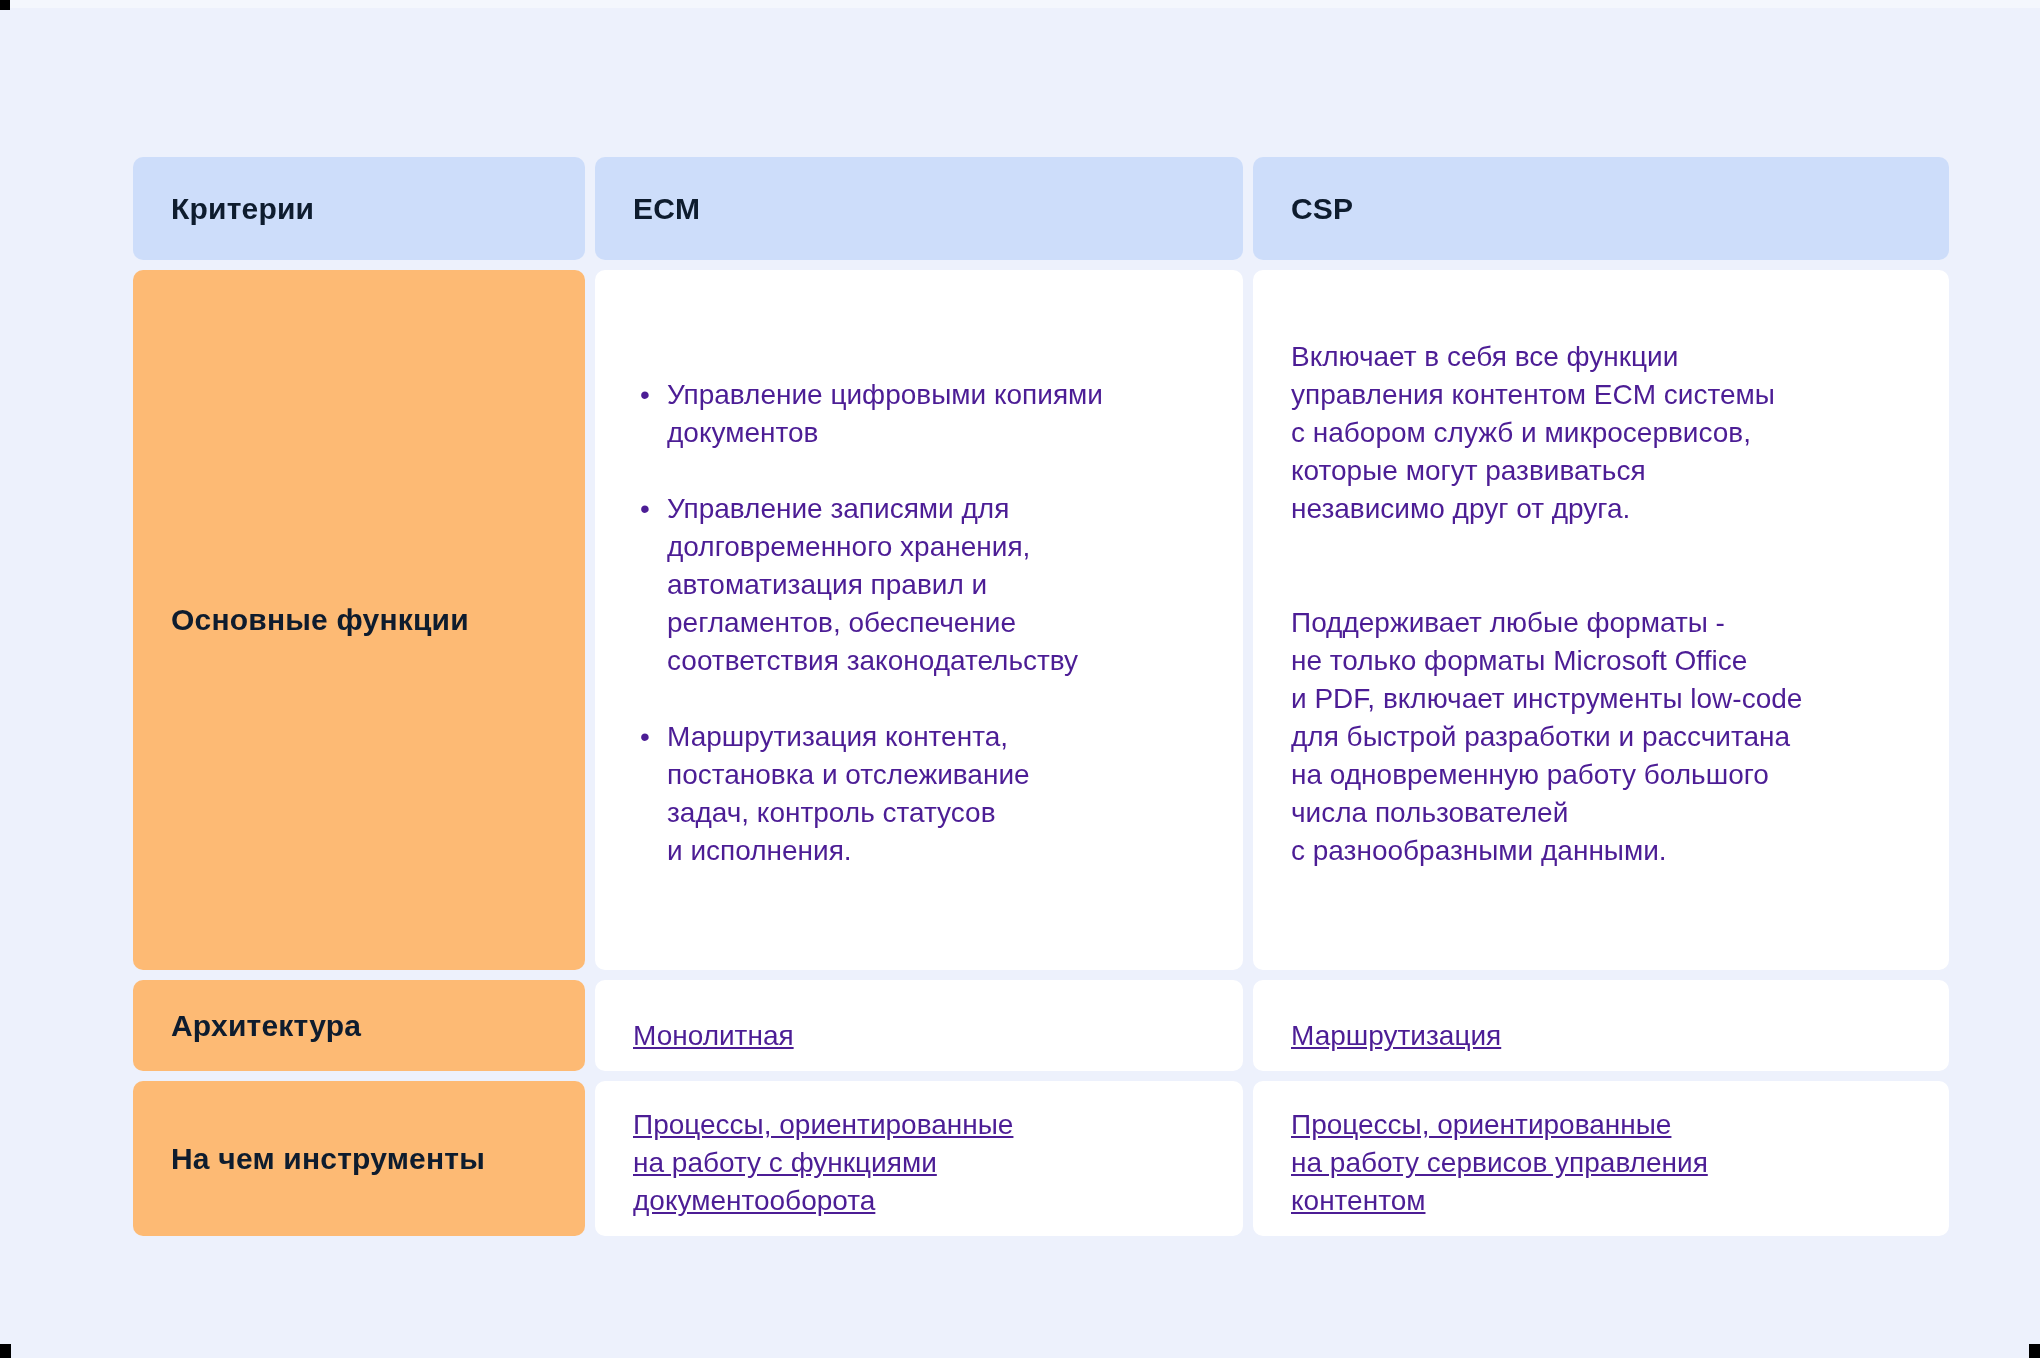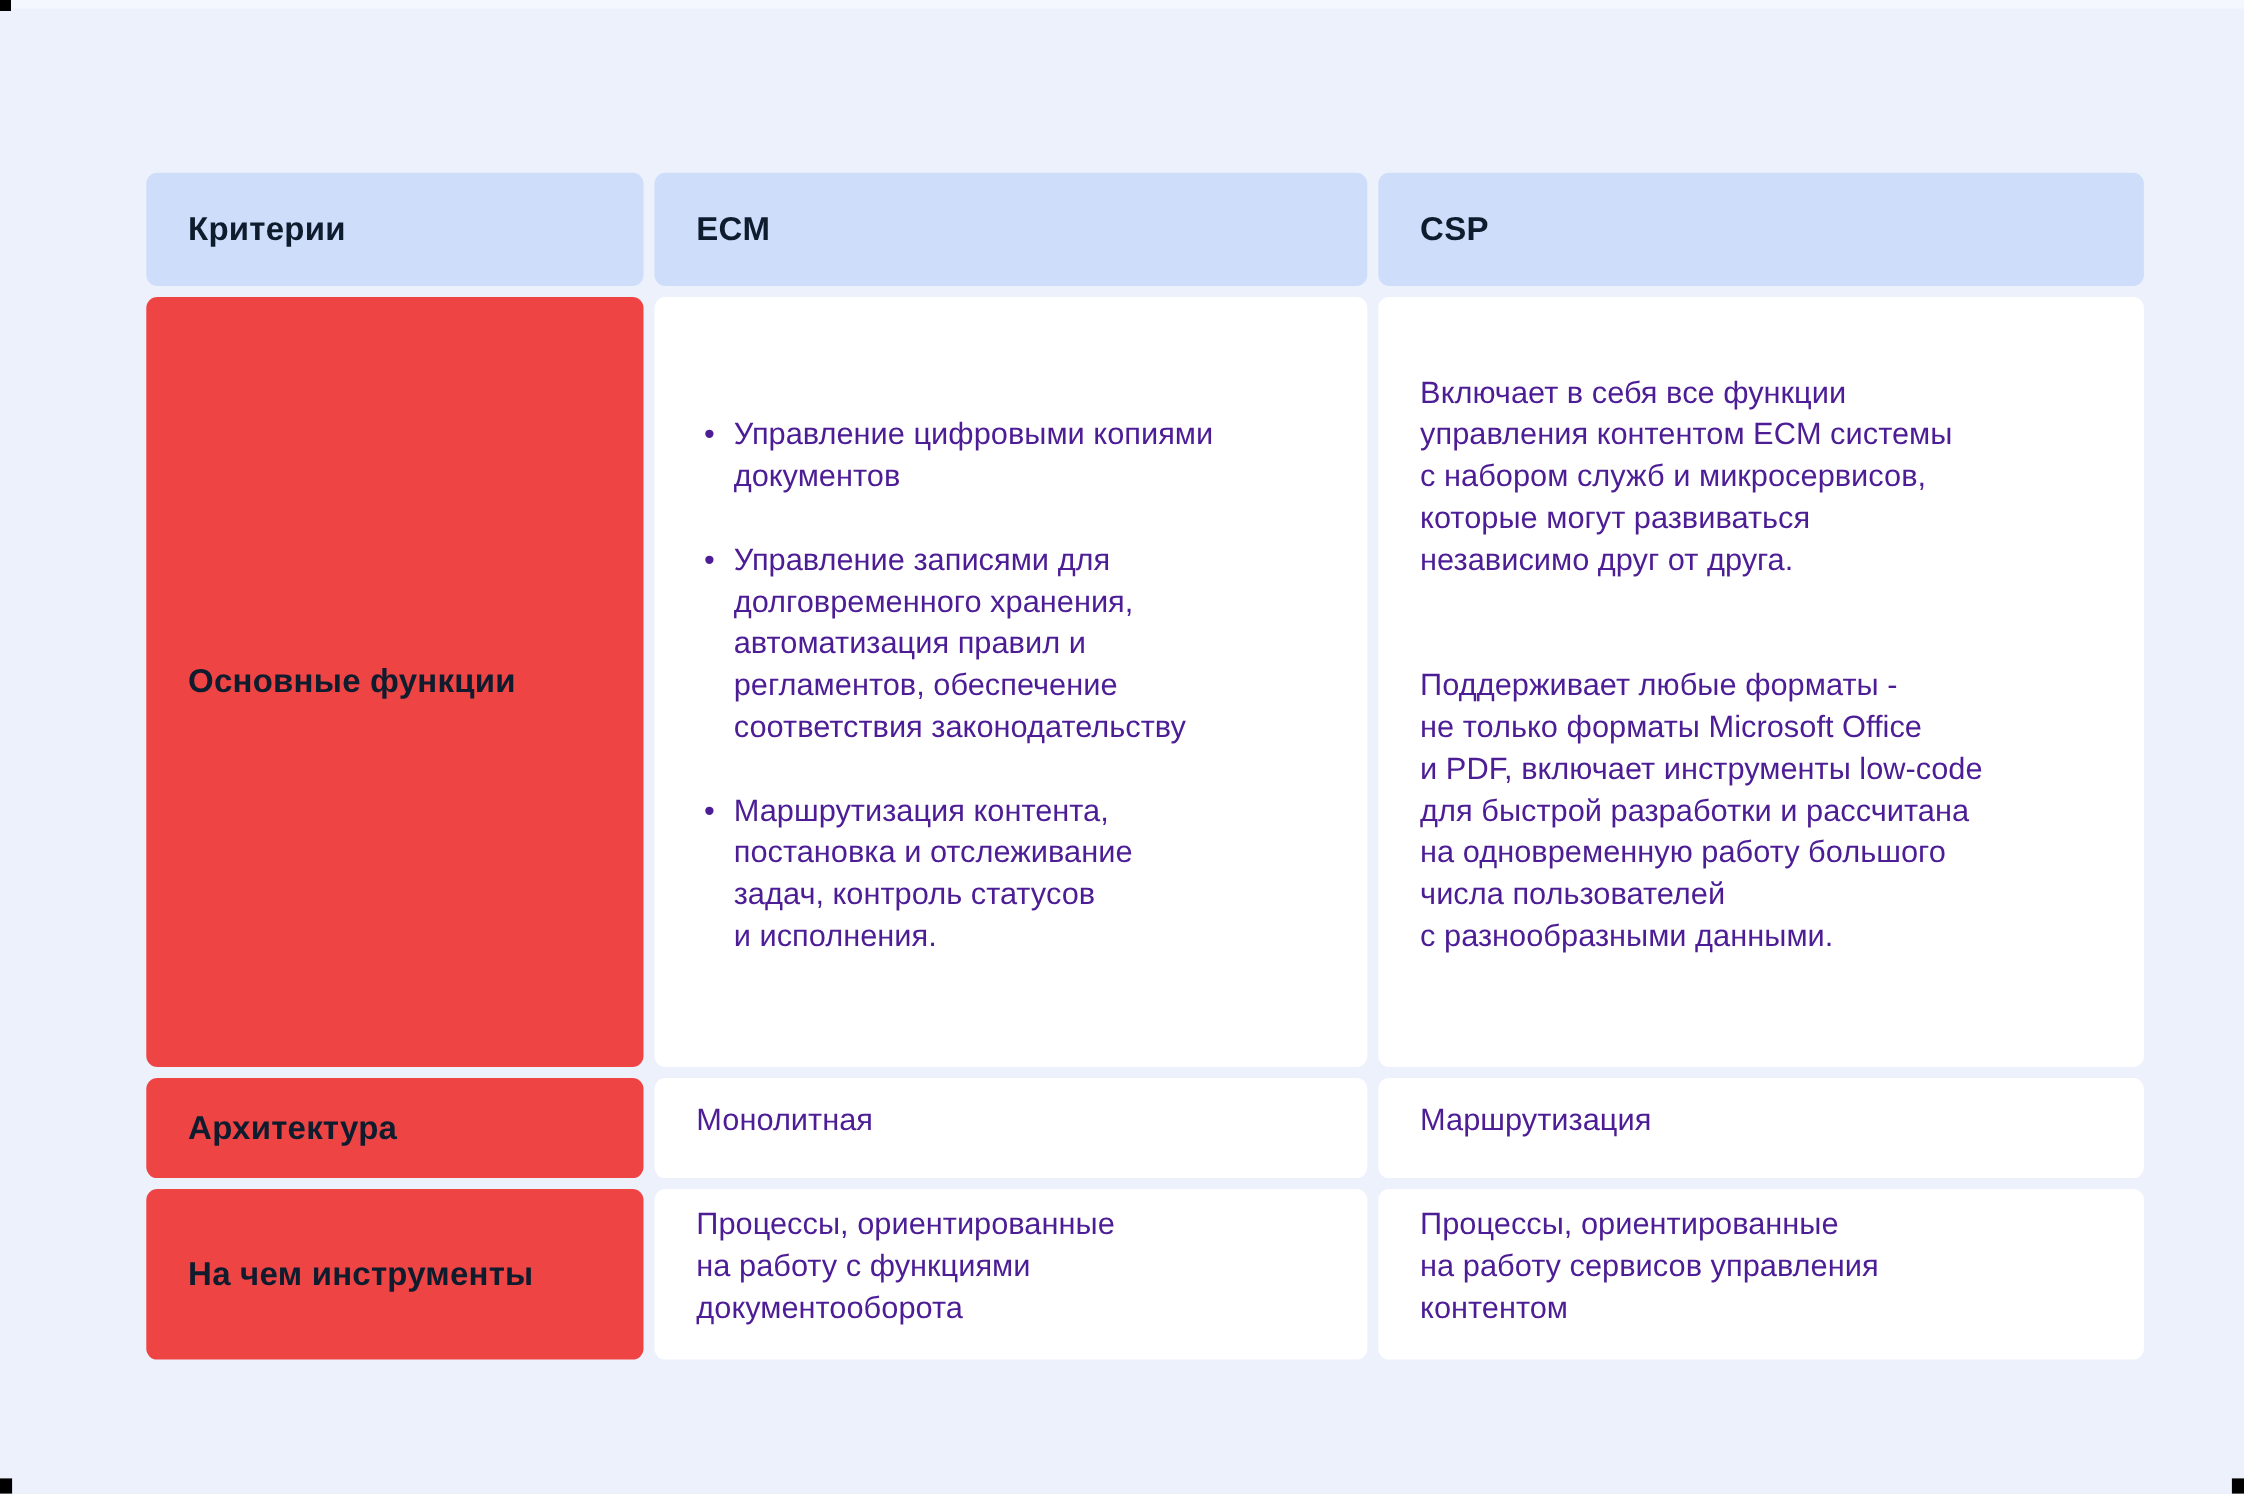--- a/index.html
+++ b/index.html
@@ -34,42 +34,43 @@
     display: flex;
     align-items: center;
     padding: 0 38px;
     font-size: 30px;
     font-weight: 700;
     color: #0e1c2e;
     letter-spacing: 0.2px;
     margin-top: 40px;
   }
   .label-cell {
-    background: #ef4444;
+    background: #fdba74;
     display: flex;
     align-items: center;
     padding: 0 30px 0 38px;
     font-size: 30px;
     font-weight: 700;
     color: #0e1c2e;
     letter-spacing: 0.2px;
   }
   .content-cell {
     background: #ffffff;
     padding: 30px 30px 30px 38px;
     font-size: 28px;
     line-height: 38px;
     color: #4c1d95;
     white-space: pre-line;
   }
   .content-cell.v-center {
     display: flex;
-    align-items: center;
+    align-items: flex-end;
     padding-top: 0;
     padding-bottom: 16px;
+    text-decoration: underline;
   }
   .bullet-list {
     list-style: none;
     margin: 0;
     padding: 0;
   }
   .bullet-list li {
     position: relative;
     padding-left: 34px;
   }

